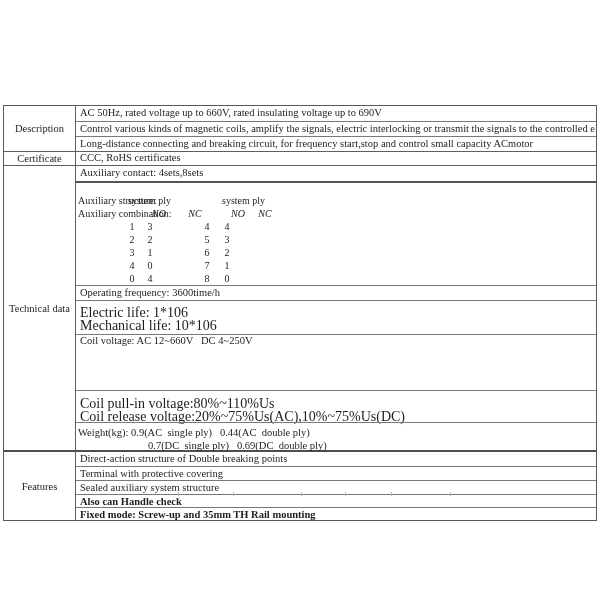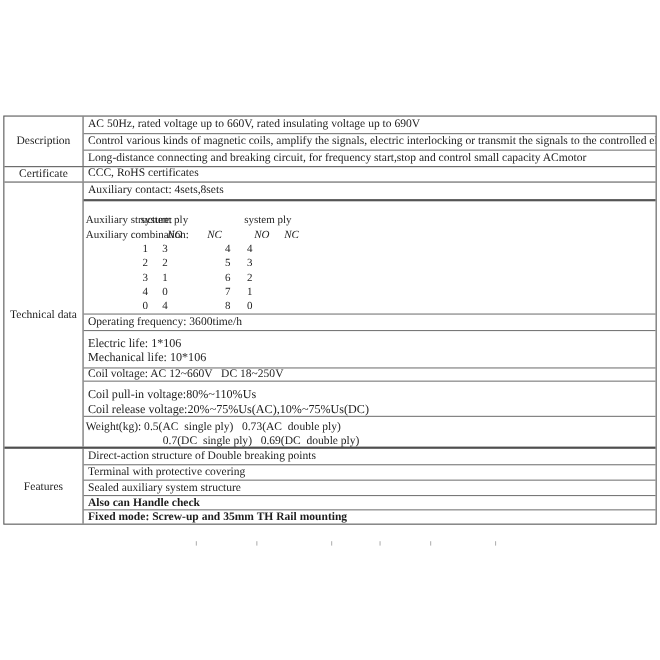--- a/index.html
+++ b/index.html
@@ -35,23 +35,23 @@
 
   .h15 { height:15px; }
   .h13 { height:13px; padding-top:0; line-height:12.5px; }
 
   
   .t-aux    { height:15px; }
   .t-block  { height:104px; padding-top:11px; font-size:10px; }
   .t-opfreq { height:15px; }
   .t-life   { height:34px; padding-top:5px; }
   .t-coilv  { height:12px; padding-top:0; line-height:11.5px; }
-  .t-coil2  { height:32px; padding-top:6px; }
+  .t-coil2  { height:32px; padding-top:6px;margin-top:44px; }
   .t-weight { height:28px; padding-top:3px; font-size:10.5px; }
-  .t-life .ln, .t-coil2 .ln { font-size:11px; line-height:13px; padding-left:4px; white-space:pre; }
+  .t-life .ln, .t-coil2 .ln { font-size:14px; line-height:13px; padding-left:4px; white-space:pre; }
 
   .aline { position:relative; height:13px; line-height:13px; }
   .ps { position:absolute; top:0; white-space:pre; }
   .hd  { width:18px; text-align:center;font-style:italic; }
   .num { width:14px; text-align:center; }
 
   
   .f-row { font-size:10.5px; line-height:12.5px; padding:1px 0 0 4px; white-space:pre; overflow:hidden; }
   .fh14 { height:14px; } .fh13 { height:13px;font-weight:bold; }
 
@@ -131,31 +131,31 @@
         </div>
       </div>
 
       <div class="row t-opfreq bt">Operating frequency: 3600time/h</div>
 
       <div class="t-life bt">
         <div class="ln">Electric life: 1*106</div>
         <div class="ln">Mechanical life: 10*106</div>
       </div>
 
-      <div class="row t-coilv bt">Coil voltage: AC 12~660V   DC 18~250V</div>
+      <div class="row t-coilv bt">Coil voltage: AC 12~660V   DC 4~250V</div>
 
       <div class="t-coil2 bt">
         <div class="ln">Coil pull-in voltage:80%~110%Us</div>
         <div class="ln">Coil release voltage:20%~75%Us(AC),10%~75%Us(DC)</div>
       </div>
 
       <div class="t-weight bt">
         <div class="aline">
           <span class="ps" style="left:2px">Weight(kg):</span>
-          <span class="ps" style="left:55px">0.5(AC  single ply)   0.73(AC  double ply)</span>
+          <span class="ps" style="left:55px">0.9(AC  single ply)   0.44(AC  double ply)</span>
         </div>
         <div class="aline">
           <span class="ps" style="left:72px">0.7(DC  single ply)   0.69(DC  double ply)</span>
         </div>
       </div>
 
     </div>
   </div>
 
   <div class="section">

